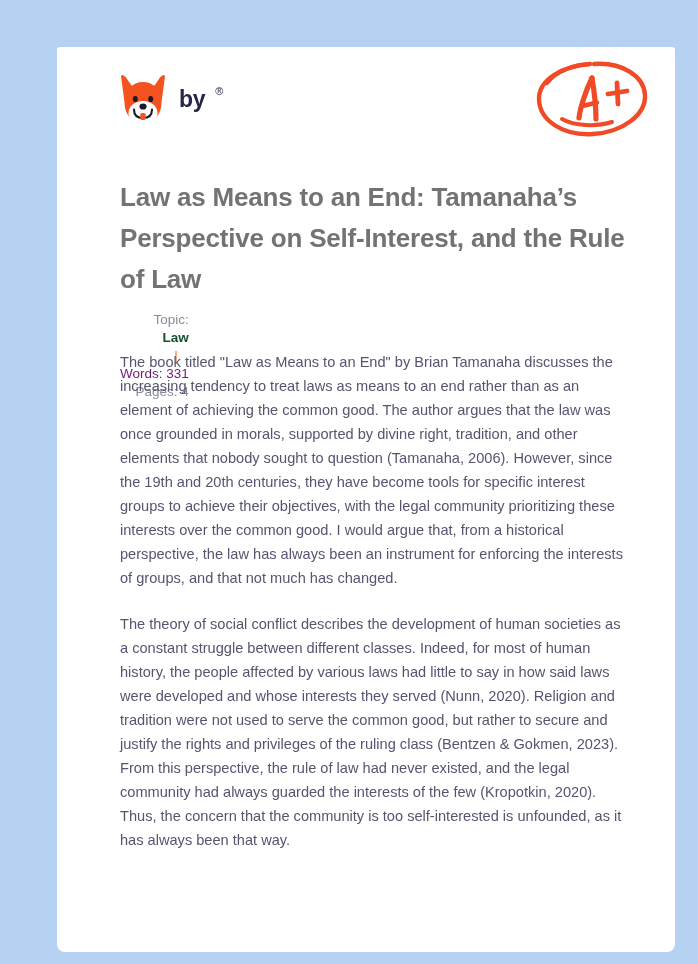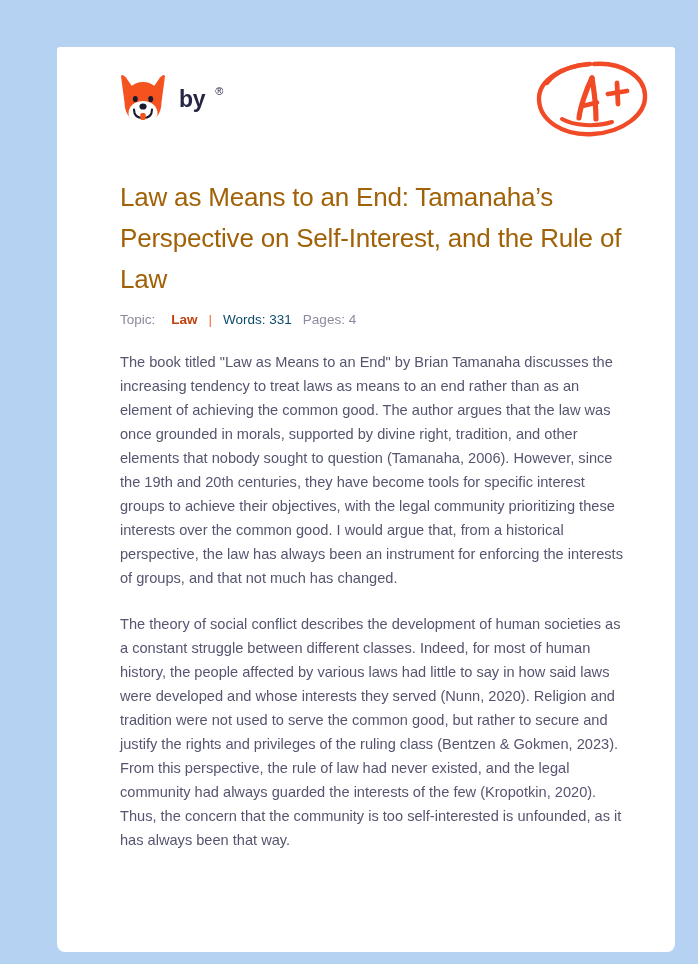--- a/index.html
+++ b/index.html
@@ -86,49 +86,50 @@
 
   
   .doc-title {
     position: absolute;
     left: 63px;
     top: 130px;
     width: 520px;
     margin: 0;
     font-size: 26px;
     line-height: 41px;
-    font-weight: normal;
-    color: #a16207;
+    font-weight: bold;
+    color: #737373;
     letter-spacing: -0.2px;
   }
 
   
   .doc-meta {
     position: absolute;
     left: 63px;
     top: 264px;
     font-size: 13.5px;
     color: #8a8a9e;
     line-height: 18px;
     white-space: nowrap;
     display: flex;
     align-items: flex-end;
+    flex-direction: column;
   }
   .meta-label { color: #8a8a9e; }
   .meta-topic-link {
-    color: #c2410c;
+    color: #14532d;
     font-weight: bold;
     margin-left: 16px;
     text-decoration: none;
   }
   .meta-sep {
     color: #f2673a;
     margin: 0 11px;
   }
-  .meta-words { color: #0c4a6e; }
+  .meta-words { color: #701a75; }
   .meta-pages { color: #8a8a9e; margin-left: 11px; }
 
   
   .doc-body {
     position: absolute;
     left: 63px;
     top: 303px;
     width: 512px;
   }
   .doc-paragraph {

